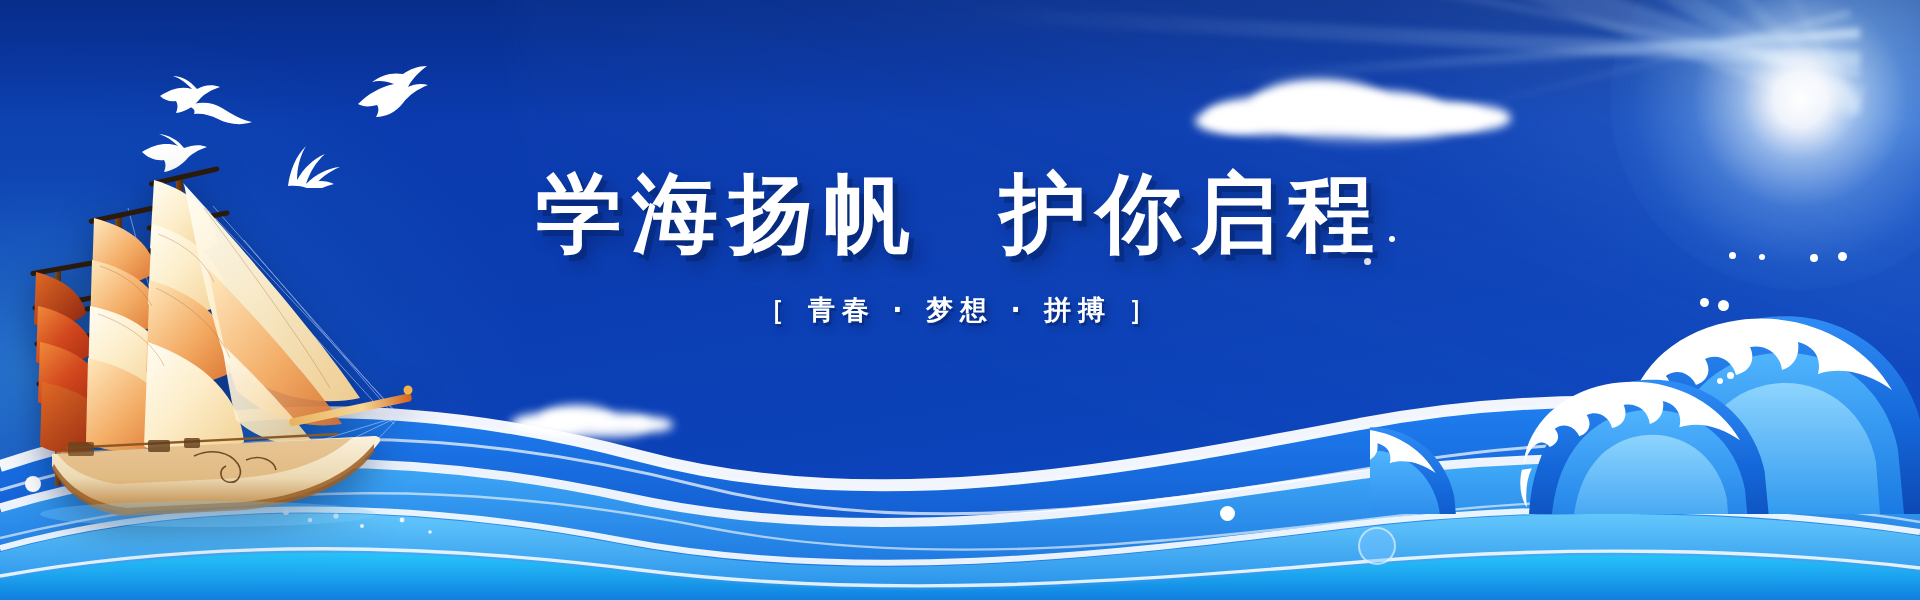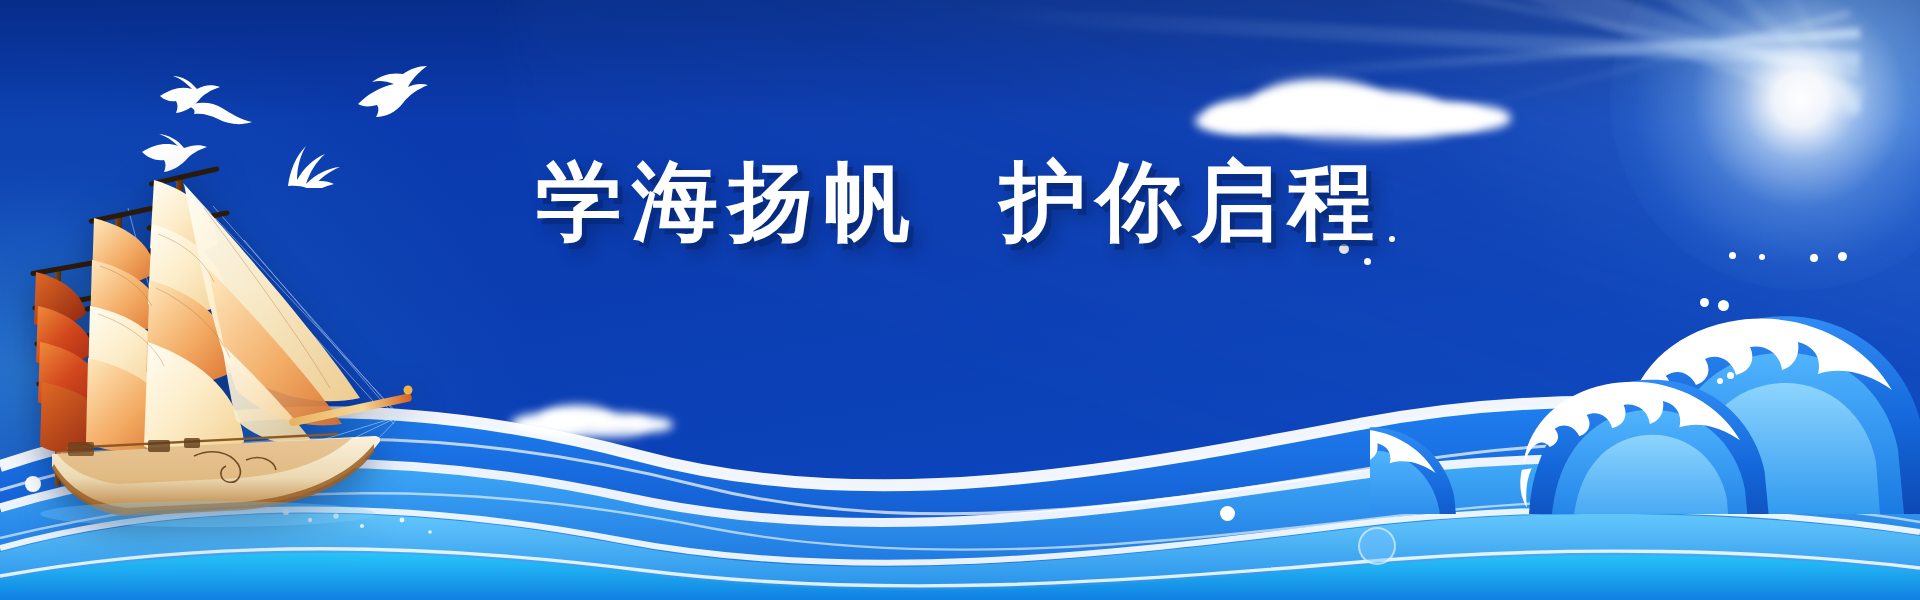--- a/index.html
+++ b/index.html
@@ -120,20 +120,21 @@
     font-size: 86px;
     line-height: 1.02;
     font-weight: 700;
     color: #ffffff;
     letter-spacing: 10px;
     white-space: pre;
     text-shadow:
       5px 6px 0 rgba(6,36,110,0.55),
       9px 10px 16px rgba(3,22,72,0.40);
     font-family: "DejaVu Sans", "Liberation Sans", sans-serif;
+    margin-top: 12px;
   }
   .subline {
     margin-top: 34px;
     font-size: 27px;
     font-weight: 700;
     color: #ffffff;
     letter-spacing: 7px;
     white-space: pre;
     text-shadow: 2px 3px 0 rgba(6,36,110,0.50), 4px 5px 9px rgba(3,22,72,0.35);
     font-family: "DejaVu Sans", "Liberation Sans", sans-serif;
@@ -247,20 +248,21 @@
   <svg class="bird" style="left:352px; top:60px; width:90px; height:60px;" viewBox="0 0 90 60">
     <g fill="#ffffff">
       <path d="M6 44 C16 34 28 27 42 24 C34 21 27 20 20 22 C29 15 40 12 51 14
                C58 9 66 6 75 6 C67 12 60 19 56 27 C62 24 69 23 76 25
                C66 29 57 35 51 43 C44 52 34 57 24 57 C27 52 27 48 25 45 C18 47 11 47 6 44 Z"></path>
     </g>
   </svg>
 
   <div class="headline-wrap">
     <div class="headline">学海扬帆  护你启程</div>
+    <div class="subline">［ 青春 · 梦想 · 拼搏 ］</div>
   </div>
 
   <svg class="wave-right" viewBox="0 0 560 300" preserveAspectRatio="none">
     <defs>
       <linearGradient id="wv1" x1="0" y1="0" x2="0" y2="1">
         <stop offset="0%" stop-color="#2f8cf5"></stop>
         <stop offset="55%" stop-color="#1466d8"></stop>
         <stop offset="100%" stop-color="#0d49b5"></stop>
       </linearGradient>
       <linearGradient id="wv2" x1="0" y1="0" x2="0" y2="1">

